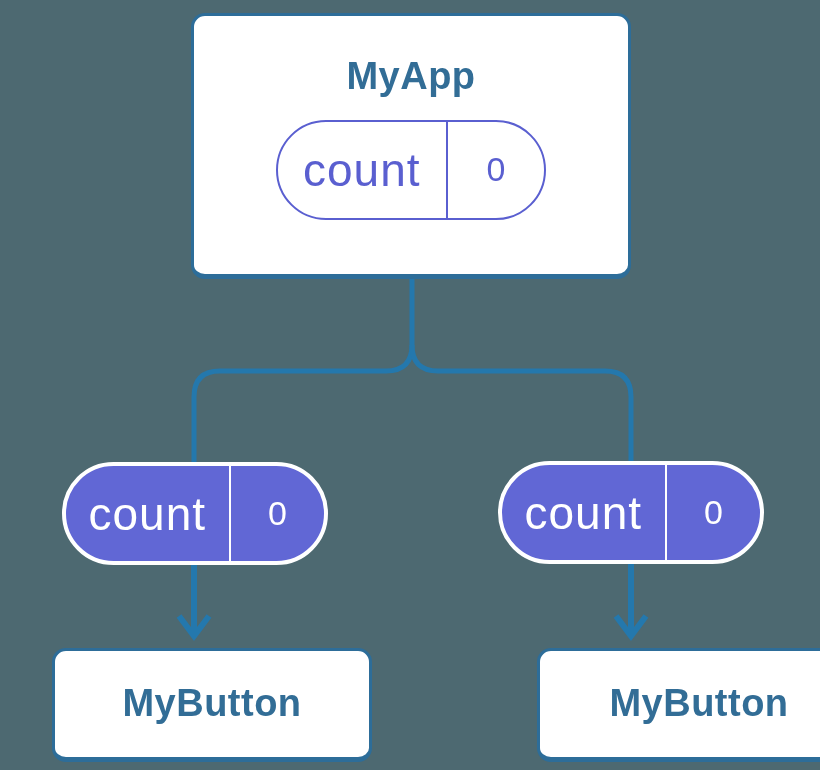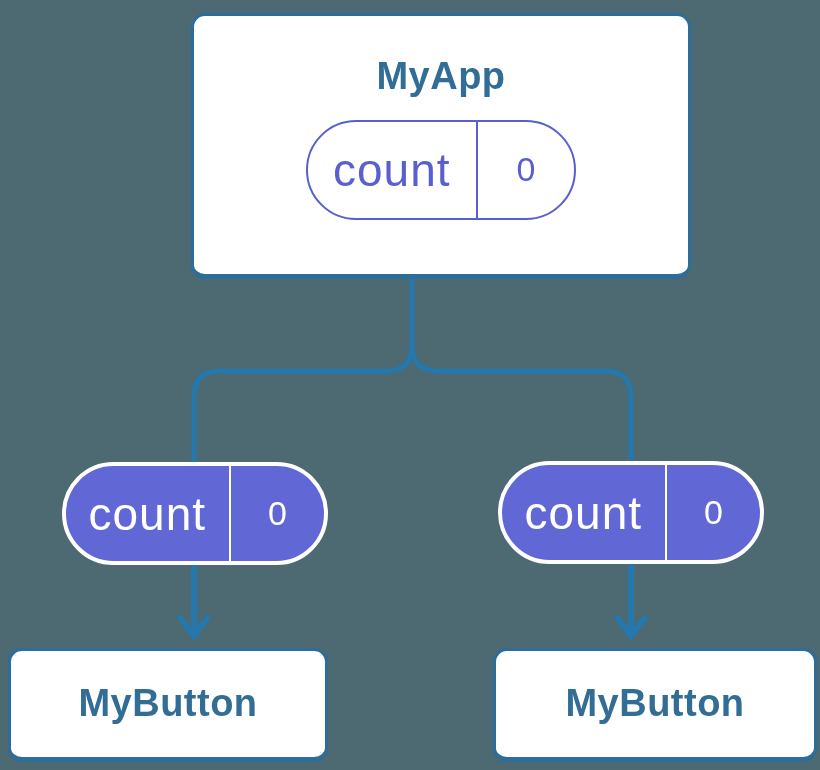--- a/index.html
+++ b/index.html
@@ -20,21 +20,21 @@
   .card {
     position: absolute;
     background: #ffffff;
     border: 3px solid #2D6D99;
     border-bottom-width: 5px;
     border-radius: 14px;
     box-sizing: border-box;
   }
   .card-root {
     left: 191px; top: 13px;
-    width: 500px; height: 266px;
+    width: 440px; height: 266px;
     display: flex;
     flex-direction: column;
     align-items: center;
   }
   .card-title {
     font-size: 38px;
     font-weight: 700;
     letter-spacing: 0.5px;
     color: #326D96;
     line-height: 1.1;
@@ -73,21 +73,21 @@
   .pill-divider {
     flex: 0 0 2.5px;
     background: currentColor;
   }
   .pill-val {
     flex: 1;
     display: flex; align-items: center; justify-content: center;
     font-size: 34px;
   }
   .card-child {
-    display: flex; align-items: center; justify-content: center;
+    display: flex; align-items: center; justify-content: center; margin-left: 44px;
   }
   .card-child-left  { left: 8px;   top: 648px; width: 320px; height: 114px; }
   .card-child-right { left: 493px; top: 648px; width: 324px; height: 114px; }
 </style>
 </head>
 <body>
 
 <div class="stage">
 
   <svg class="connectors" viewBox="0 0 820 770">

